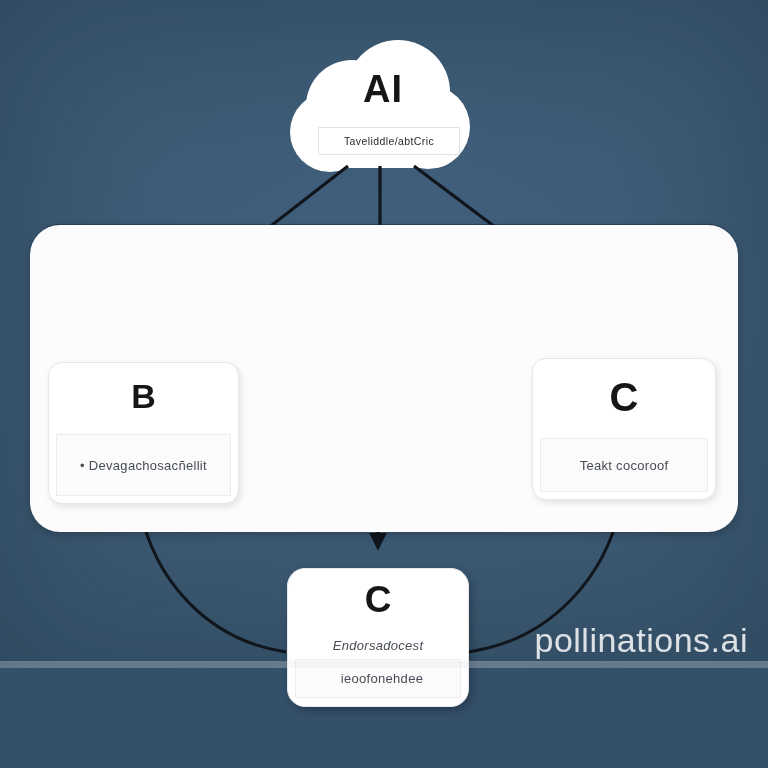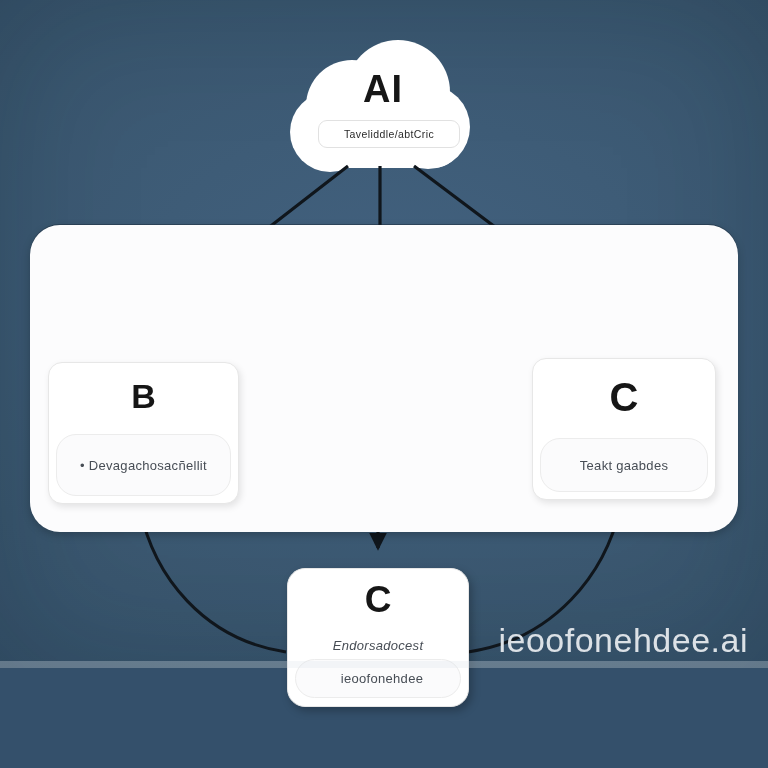--- a/index.html
+++ b/index.html
@@ -27,21 +27,21 @@
   .node{
     position:absolute;background:#ffffff;border:1px solid #e7e7e7;
     box-shadow:2px 3px 7px rgba(0,0,0,0.10);
   }
   .node .node-title{
     position:absolute;left:0;right:0;text-align:center;
     color:#161616;
   }
   .node .node-section{
     position:absolute;left:7px;right:7px;bottom:7px;
-    border:1px solid #ececec;border-radius:20px;background:#fbfbfc;
+    border:1px solid #ececec;border-radius:0;background:#fbfbfc;
     display:flex;flex-direction:column;justify-content:center;gap:3px;
   }
   .gline{
     text-align:center;font-size:13px;color:#474d55;line-height:21px;
     letter-spacing:0.3px;filter:blur(0.35px);white-space:nowrap;
   }
   .box-b{left:48px;top:362px;width:189px;height:140px;border-radius:14px;}
   .box-b .node-title{top:14px;font-size:34px;font-weight:700;}
   .box-b .node-section{top:71px;}
   .box-c{left:532px;top:358px;width:182px;height:140px;border-radius:14px;}
@@ -50,22 +50,22 @@
   .box-bottom{left:287px;top:568px;width:180px;height:137px;border-radius:18px;
     box-shadow:3px 4px 9px rgba(0,0,0,0.25);}
   .box-bottom .node-title{top:10px;font-size:37px;font-weight:700;}
   .box-bottom .free-line{position:absolute;left:0;right:0;top:66px;font-style:italic;}
   .box-bottom .node-section{top:90px;bottom:8px;padding-left:8px;}
   .ai-title{
     position:absolute;left:306px;top:68px;width:154px;text-align:center;
     font-size:38px;font-weight:700;color:#161616;letter-spacing:1px;
   }
   .ai-sublabel{
-    position:absolute;left:318px;top:120px;width:140px;height:26px;
-    background:#ffffff;border:1px solid #e1e1e1;border-radius:9px;
+    position:absolute;left:318px;top:127px;width:140px;height:26px;
+    background:#ffffff;border:1px solid #e1e1e1;border-radius:1px;
     font-size:10.5px;line-height:26px;text-align:center;color:#2a2a2a;
     letter-spacing:0.4px;filter:blur(0.35px);white-space:nowrap;overflow:hidden;
   }
   .watermark{
     position:absolute;right:20px;bottom:8px;
     font-size:34px;color:#dce1e6;letter-spacing:0.5px;
   }
 </style>
 </head>
 <body>
@@ -121,28 +121,28 @@
   <div class="node box-b" style="z-index:2;">
     <div class="node-title">B</div>
     <div class="node-section">
       <div class="gline"><span>•</span>&nbsp;<span>Devagachosacñellit</span></div>
     </div>
   </div>
 
   <div class="node box-c" style="z-index:2;">
     <div class="node-title">C</div>
     <div class="node-section">
-      <div class="gline">Teakt gaabdes</div>
+      <div class="gline">Teakt cocoroof</div>
     </div>
   </div>
 
   <div class="node box-bottom" style="z-index:2;">
     <div class="node-title">C</div>
     <div class="gline free-line">Endorsadocest</div>
     <div class="node-section">
       <div class="gline">ieoofonehdee</div>
     </div>
   </div>
 
-  <div class="watermark" style="z-index:3;">ieoofonehdee.ai</div>
+  <div class="watermark" style="z-index:3;">pollinations.ai</div>
 
   <div class="bottom-band" style="z-index:2;"></div>
 </div>
 
 </body></html>

